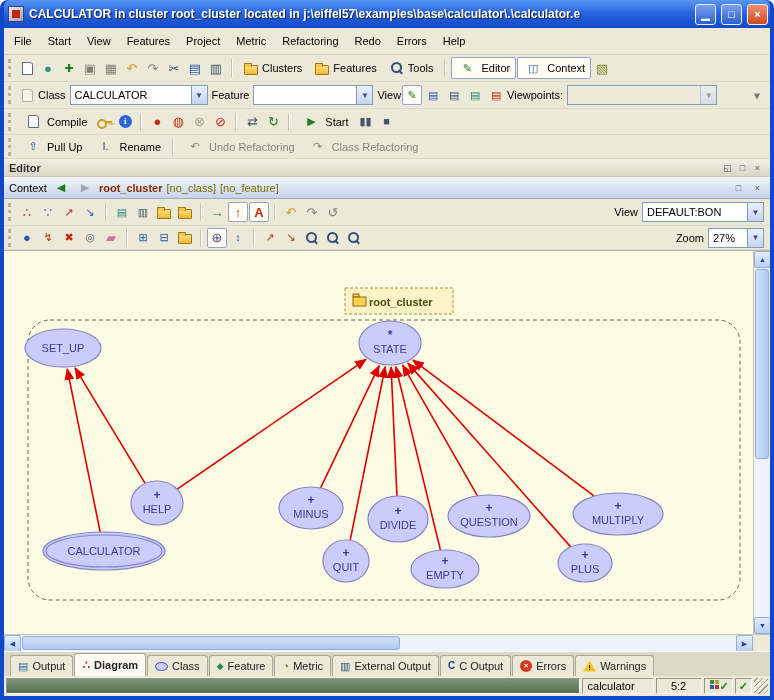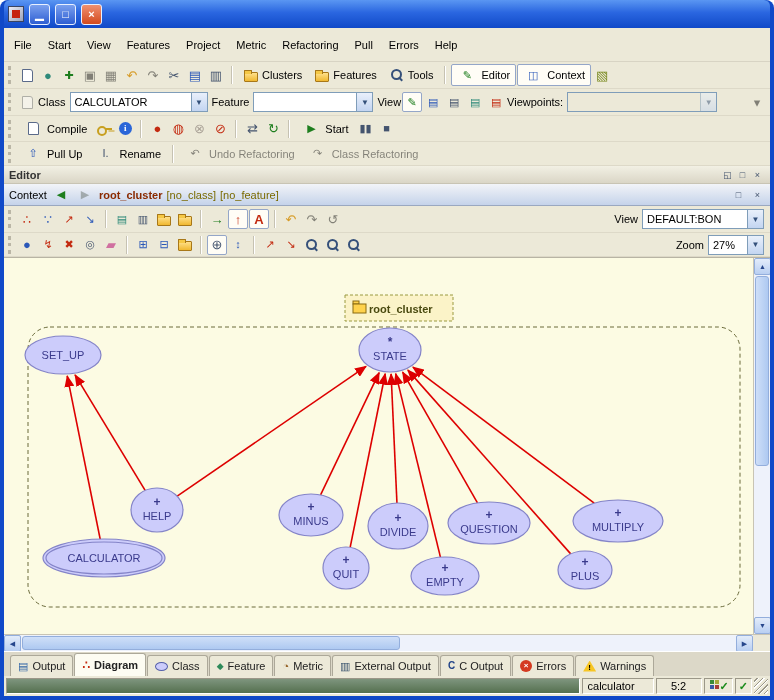--- a/index.html
+++ b/index.html
@@ -8,21 +8,21 @@
   .window{width:774px;height:700px;display:flex;flex-direction:column;background:#1049C8;border-radius:8px 8px 0 0;padding:0 4px 4px;overflow:hidden}
   
   .titlebar{height:28px;display:flex;align-items:center;gap:5px;padding:2px 2px 2px 4px;background:linear-gradient(180deg,#5A96F2 0%,#2A66E0 45%,#1049C8 100%);border-radius:6px 6px 0 0}
   .appic{width:16px;height:16px;background:linear-gradient(135deg,#ECECF4,#9AA2B8);border:1px solid #3A4460;position:relative;flex:0 0 auto}
   .appic::after{content:"";position:absolute;left:3px;top:3px;width:8px;height:8px;background:#C62310}
   .title-text{flex:1;color:#fff;font-size:12px;font-weight:bold;white-space:nowrap;overflow:hidden;text-overflow:ellipsis;text-shadow:1px 1px 1px #123}
   .winbtn{width:21px;height:21px;border:1px solid #E8F0FF;border-radius:3px;display:flex;align-items:center;justify-content:center;color:#fff;font-size:11px;font-weight:bold;background:linear-gradient(#7AA0EE,#2E5ED2);flex:0 0 auto}
   .winbtn.close{background:linear-gradient(#F09070,#D24A1E)}
   
   .rows{flex:1;display:flex;flex-direction:column;background:#ECE9D8;overflow:hidden}
-  .menubar{height:34px;display:flex;align-items:center;padding:0 2px;border-bottom:1px solid #D8D4C4;background:#ECE9D8}
+  .menubar{height:27px;display:flex;align-items:center;padding:0 2px;border-bottom:1px solid #D8D4C4;background:#ECE9D8}
   .menu-item{padding:3px 8px;cursor:default}
   .toolbar{display:flex;align-items:center;gap:1px;padding:1px 3px;background:#ECE9D8;border-bottom:1px solid #DDD9C8}
   .tb1{height:27px}.tb2{height:27px}.tb3{height:26px}.tb4{height:24px}
   .grip{width:4px;height:18px;border-left:3px dotted #BAB6A6;margin:0 4px 0 1px}
   .sep{width:2px;height:18px;border-left:1px solid #C6C2B2;border-right:1px solid #FFF;margin:0 4px}
   .spacer{flex:1}
   .ico{display:inline-flex;align-items:center;justify-content:center;min-width:20px;height:20px;border:1px solid transparent;border-radius:2px;font-size:13px;line-height:1}
   .ico.sm{font-size:11px}
   .tbtn{display:inline-flex;align-items:center;gap:4px;height:22px;padding:0 5px;border:1px solid transparent;border-radius:2px}
   .pressed{background:#FFFDF6;border:1px solid #94A6C8}
@@ -86,36 +86,37 @@
   .mini-grid{width:4px;height:4px;background:#3A8A3A;box-shadow:5px 0 0 #A8A83A,0 5px 0 #3A5AA8,5px 5px 0 #A83A3A;margin:-4px 6px 4px 2px;display:inline-block}
   .chk{color:#1C8C1C;font-size:11px;font-weight:bold}
 </style>
 </head>
 <body>
 
 <div class="window">
 
   <div class="titlebar">
     <span class="appic"></span>
+    <span class="title-text">CALCULATOR  in cluster root_cluster   located in j:\eiffel57\examples\base\calculator\.\calculator.e</span>
     <span class="winbtn">▁</span>
     <span class="winbtn">□</span>
     <span class="winbtn close">×</span>
   </div>
 
   <div class="rows">
 
     <div class="menubar">
         <span class="menu-item">File</span>
         <span class="menu-item">Start</span>
         <span class="menu-item">View</span>
         <span class="menu-item">Features</span>
         <span class="menu-item">Project</span>
         <span class="menu-item">Metric</span>
         <span class="menu-item">Refactoring</span>
-        <span class="menu-item">Pull</span>
+        <span class="menu-item">Redo</span>
         <span class="menu-item">Errors</span>
         <span class="menu-item">Help</span>
       </div>
 
     <div class="toolbar tb1">
       <span class="grip"></span>
       <span class="ico">
           <span class="pgic"></span>
         </span>
       <span class="ico teal">●</span>

